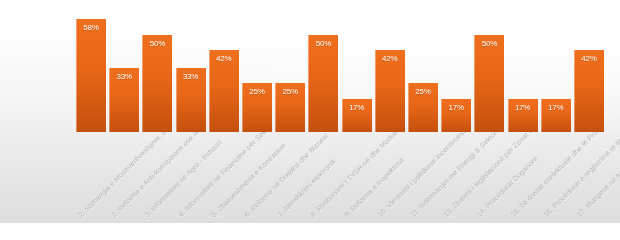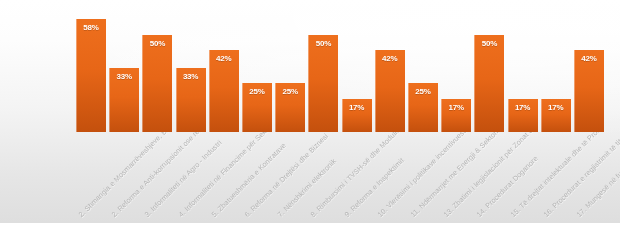--- a/index.html
+++ b/index.html
@@ -31,21 +31,21 @@
     background:linear-gradient(to bottom,#ee6f1d 0%,#e76617 28%,#d75a11 62%,#c4500d 100%);
     box-shadow:1px 0 0 rgba(255,255,255,0.35) inset;
   }
   .bar::after{
     content:"";position:absolute;left:100%;top:7px;width:9px;height:100%;
     background:linear-gradient(to right,rgba(120,120,120,0.28),rgba(120,120,120,0.0));
     z-index:-1;
   }
   .bar-value{
     position:absolute;top:4px;left:0;width:30px;text-align:center;
-    font-size:8px;font-weight:bold;color:#ffffff;
+    font-size:8px;font-weight:normal;color:#ffffff;
     letter-spacing:-0.2px;line-height:10px;
     text-shadow:0 1px 0 rgba(0,0,0,0.18);
   }
   #axis-area{
     position:absolute;left:0;top:132px;width:620px;height:91px;
     overflow:hidden;
   }
   .cat-label{
     position:absolute;bottom:4px;
     transform-origin:left bottom;

